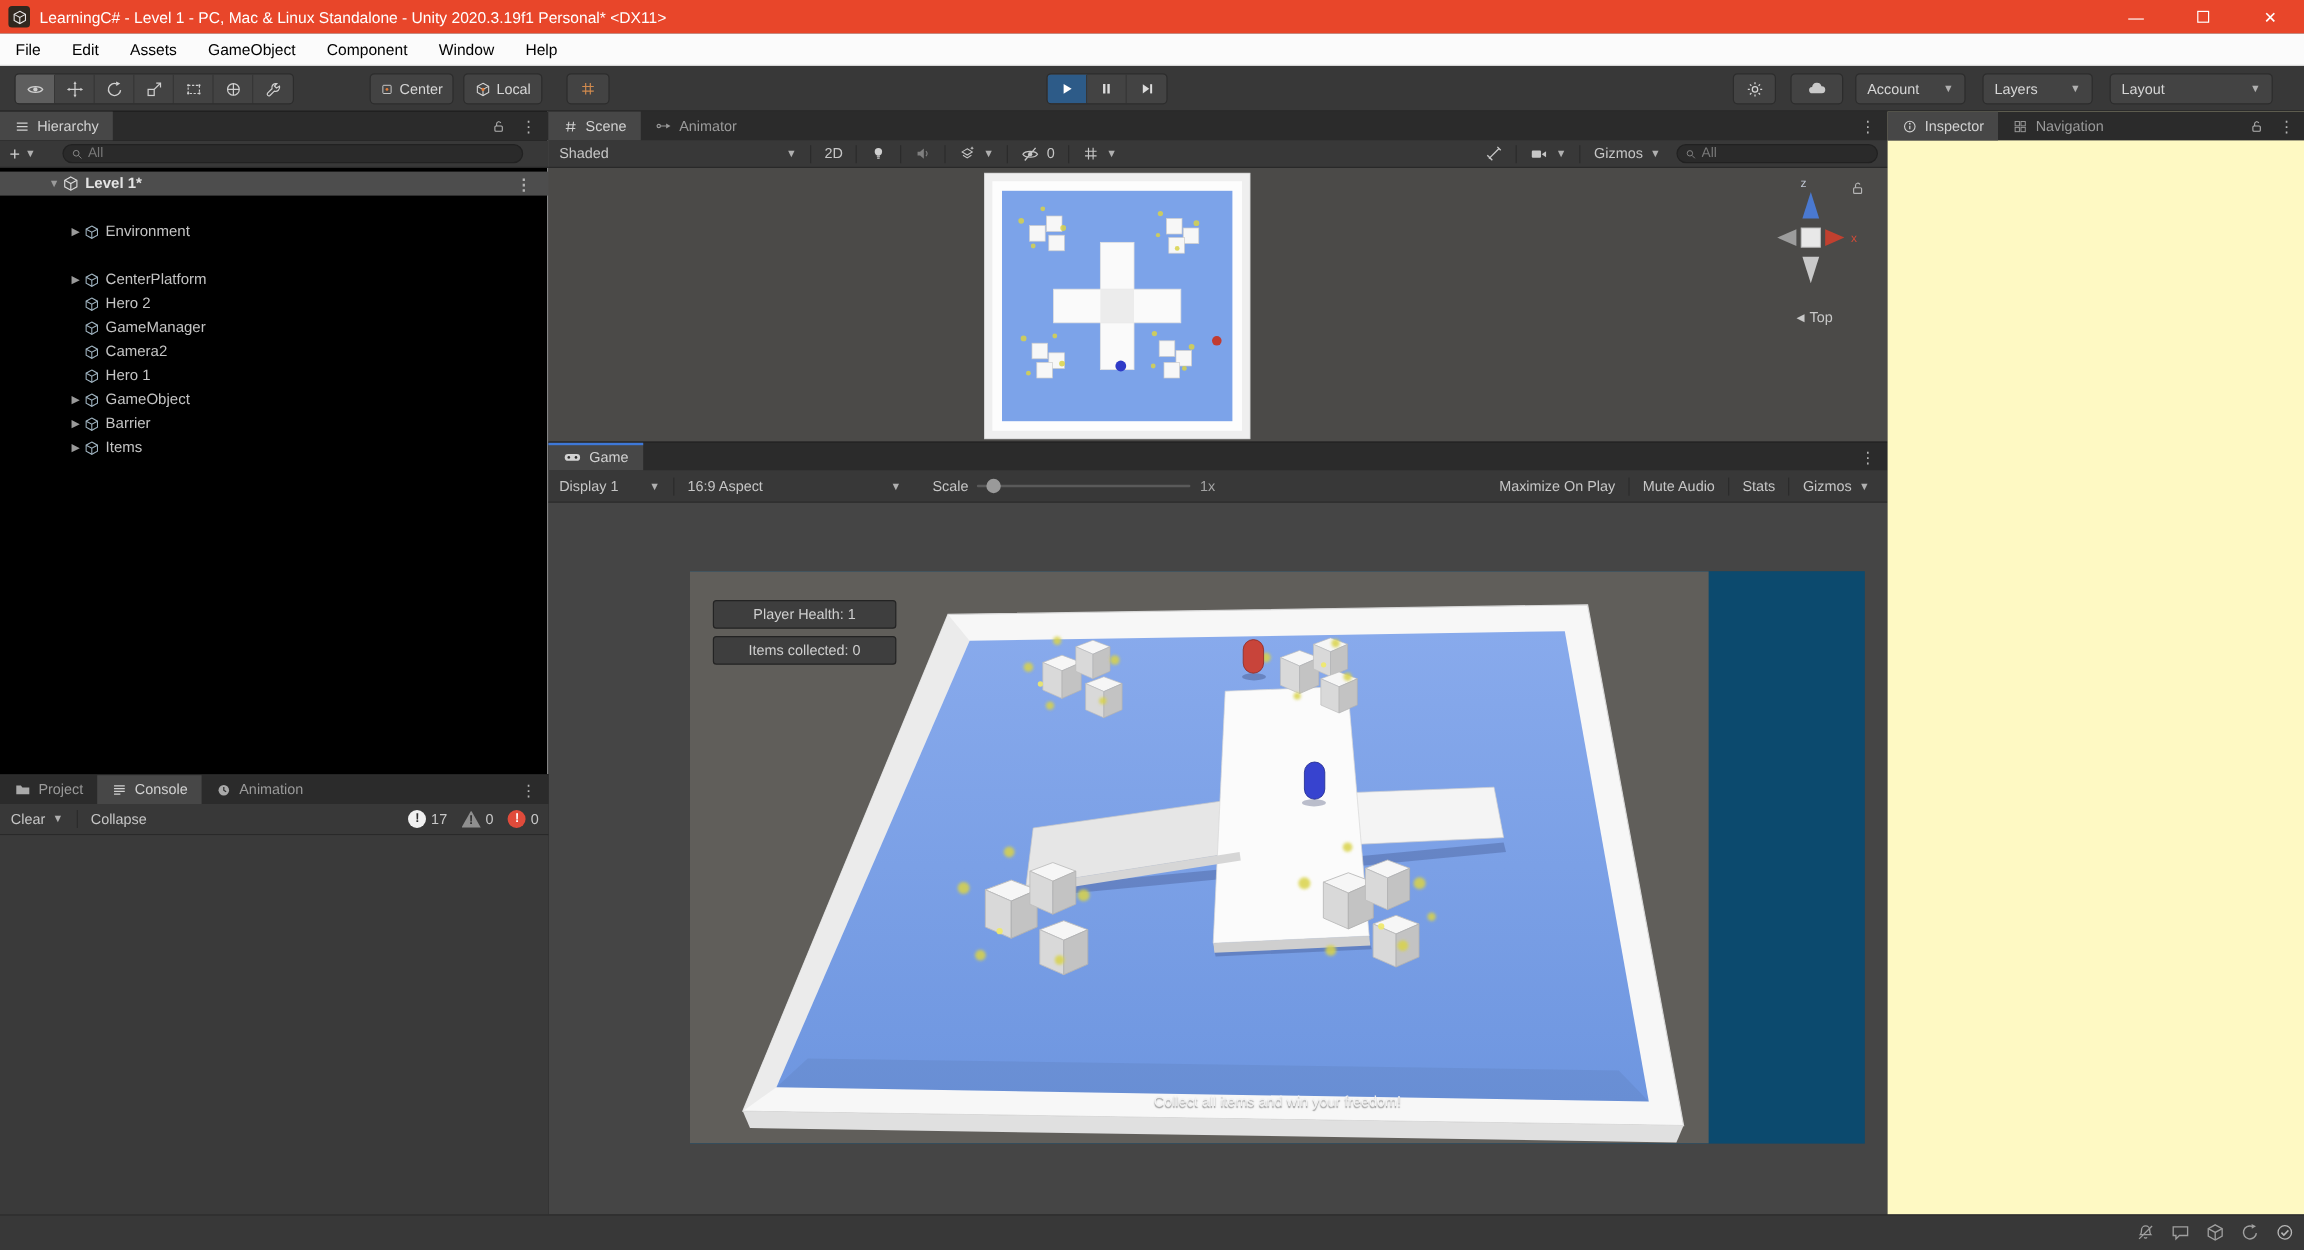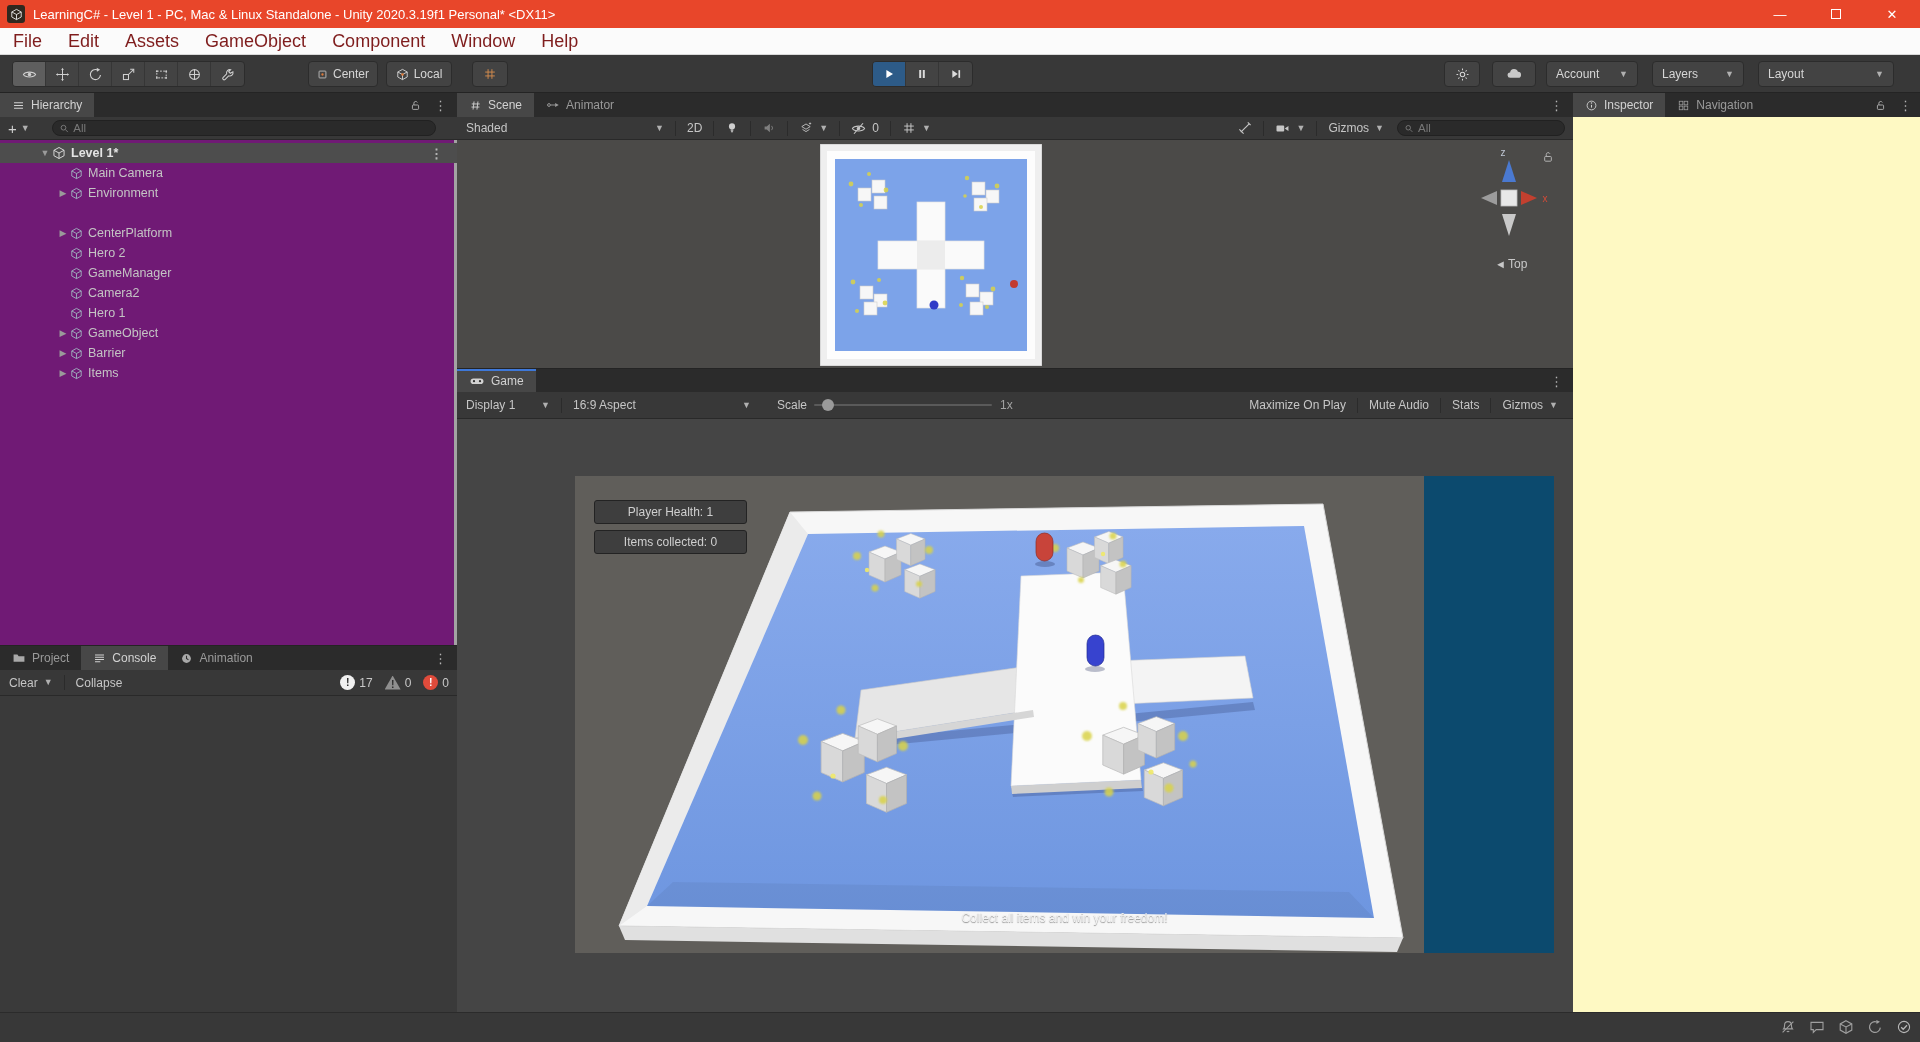--- a/index.html
+++ b/index.html
@@ -13,21 +13,21 @@
   
   #titlebar{position:absolute;left:0;top:0;width:1920px;height:28px;background:#E8462A;display:flex;align-items:center;color:#fff}
   #titlebar .appicon{width:18px;height:18px;background:#30281f;border-radius:3px;margin:0 8px 0 7px;display:flex;align-items:center;justify-content:center;color:#e8e8e8}
   #titlebar .ttl{font-size:13px;color:#fff;white-space:nowrap}
   #wincontrols{position:absolute;right:0;top:0;height:28px;display:flex}
   #wincontrols .wbtn{width:56px;height:28px;display:flex;align-items:center;justify-content:center;color:#fff;font-size:13px}
   #wincontrols .maxglyph{width:10px;height:10px;border:1px solid #fff}
 
   
   #menubar{position:absolute;left:0;top:28px;width:1920px;height:27px;background:#FBFBFB;display:flex;align-items:center;border-bottom:1px solid #d9d9d9}
-  #menubar .mitem{color:#7f1d1d;font-size:18px;padding:0 13px;height:100%;display:flex;align-items:center}
+  #menubar .mitem{color:#000000;font-size:13px;padding:0 13px;height:100%;display:flex;align-items:center}
 
   
   #toolbar{position:absolute;left:0;top:55px;width:1920px;height:38px;background:#383838;border-bottom:1px solid #242424}
   .toolgroup{position:absolute;top:6px;height:26px;display:flex;background:#434343;border:1px solid #2c2c2c;border-radius:4px;overflow:hidden}
   .toolbtn{width:33px;height:24px;display:flex;align-items:center;justify-content:center;color:#cfcfcf;border-right:1px solid #363636}
   .toolbtn:last-child{border-right:none}
   .toolbtn.sel{background:#5e5e5e}
   .tbtn{position:absolute;top:6px;height:26px;background:#434343;border:1px solid #2c2c2c;border-radius:4px;display:flex;align-items:center;justify-content:center;gap:5px;color:#d6d6d6;padding:0 8px}
   .tbtn .lbl{font-size:12px;color:#d6d6d6}
   #playgroup{position:absolute;left:872px;top:6px;height:26px;display:flex;background:#434343;border:1px solid #2c2c2c;border-radius:4px;overflow:hidden}
@@ -43,21 +43,21 @@
   .tab.focused::before{content:"";position:absolute;left:0;top:0;right:0;height:2px;background:#3E78D8}
   .striptools{position:absolute;top:0;height:24px;display:flex;align-items:center;gap:12px;color:#b4b4b4}
   .subbar{position:absolute;height:23px;background:#383838;border-bottom:1px solid #292929;display:flex;align-items:center}
   .sep{width:1px;height:15px;background:#2b2b2b;margin:0 4px}
   .flatbtn{display:flex;align-items:center;gap:6px;color:#c6c6c6;padding:0 7px;height:100%;font-size:12px}
   .searchbox{height:16px;background:#2A2A2A;border:1px solid #212121;border-radius:8px;display:flex;align-items:center;padding:0 6px;gap:4px}
   .searchbox input{background:transparent;border:none;outline:none;color:#cccccc;font-size:11.5px;width:100%;font-family:"Liberation Sans",sans-serif}
   .searchbox input::placeholder{color:#787878}
 
   
-  #hierarchy{position:absolute;left:0;top:93px;width:457px;height:552px;background:#701a75;border-right:3px solid #a3a3a3}
+  #hierarchy{position:absolute;left:0;top:93px;width:457px;height:552px;background:#000000;border-right:1px solid #a3a3a3}
   .hrow{position:absolute;left:0;width:457px;height:20px;display:flex;align-items:center;color:#c4c4c4;font-size:12.5px}
   .hrow .arr{width:14px;text-align:center;font-size:9px;color:#9a9a9a}
   .hrow .nm{margin-left:5px}
   #scenerow{background:#4D4D4D;color:#e4e4e4;font-weight:bold}
 
   
   #consolepanel{position:absolute;left:0;top:645px;width:457px;height:397px;background:#383838;border-right:1px solid #242424;border-top:1px solid #242424}
   .badge{display:flex;align-items:center;gap:4px;color:#c8c8c8}
   .bicon{width:15px;height:15px;border-radius:50%;background:#F0F0F0;color:#2e2e2e;font-size:10.5px;font-weight:bold;text-align:center;line-height:15px}
   .bicon.warn{background:transparent;color:#2e2e2e;width:16px;height:14px;line-height:17px;border-radius:0;background-color:#8f8f8f;clip-path:polygon(50% 0,100% 100%,0 100%)}
@@ -391,27 +391,20 @@
   </div>
   <div class="hrow" id="scenerow" style="top:50px">
     <span class="arr" style="margin-left:38px">▼</span>
     <svg class="ic" width="14" height="14" style="color:#dadada">
         <use href="#s-cube"></use>
       </svg>
     <span class="nm">Level 1*</span>
     <span class="kebab" style="position:absolute;right:14px">⋮</span>
   </div>
 
-  <div class="hrow" style="top:70px">
-      <span class="arr" style="margin-left: 56px; visibility: hidden;">▶</span>
-      <svg class="ic" width="13" height="13" style="color:#9FB3C0">
-        <use href="#s-cube"></use>
-      </svg>
-      <span class="nm">Main Camera</span>
-    </div>
   <div class="hrow" style="top:90px">
       <span class="arr" style="margin-left:56px">▶</span>
       <svg class="ic" width="13" height="13" style="color:#9FB3C0">
         <use href="#s-cube"></use>
       </svg>
       <span class="nm">Environment</span>
     </div>
   <div class="hrow" style="top:130px">
       <span class="arr" style="margin-left:56px">▶</span>
       <svg class="ic" width="13" height="13" style="color:#9FB3C0">

